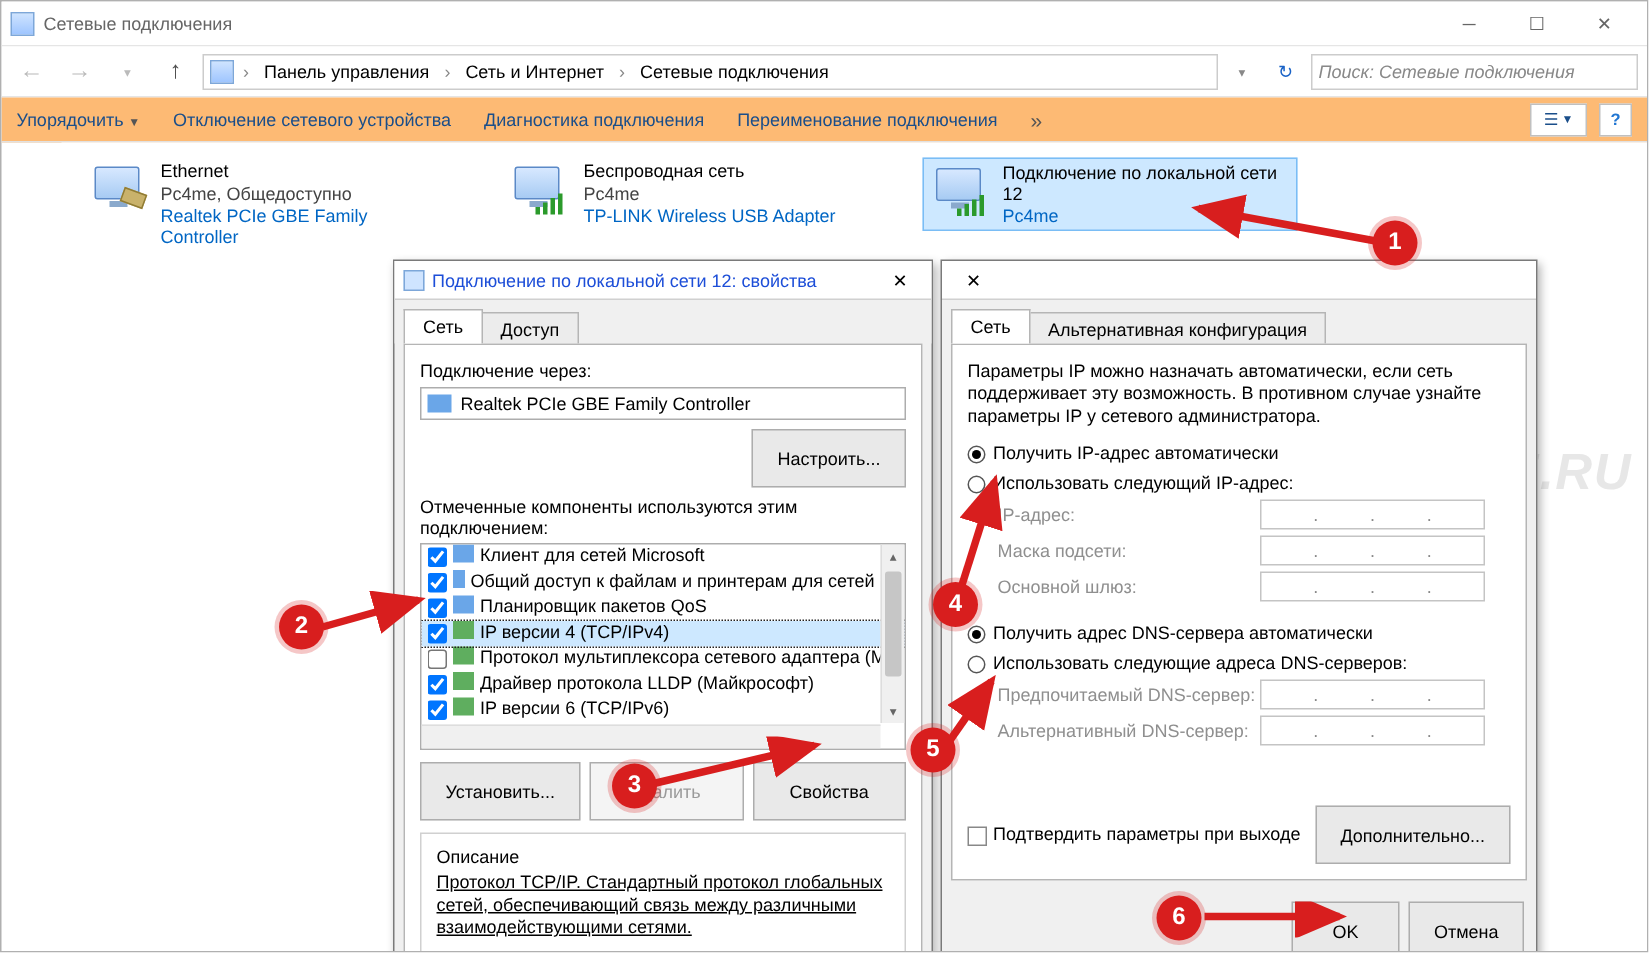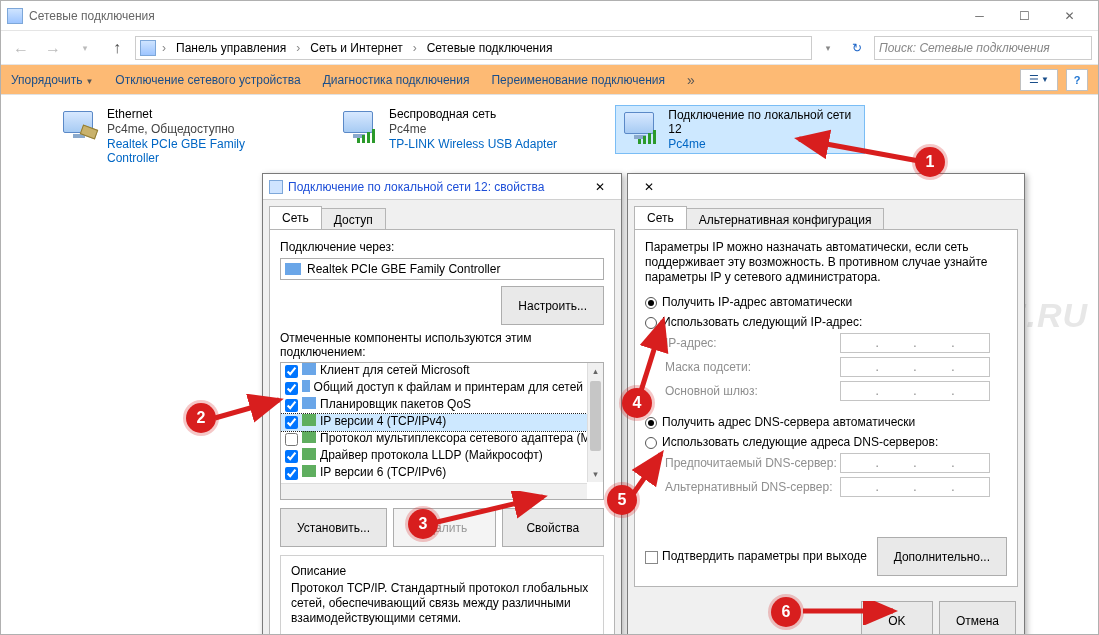--- a/index.html
+++ b/index.html
@@ -235,21 +235,21 @@
         </div>
         <div class="hscroll"></div>
       </div>
       <div style="display:flex;gap:6px;margin-top:8px;">
         <span class="btn" style="flex:1;">Установить...</span>
         <span class="btn disabled" style="flex:1;">Удалить</span>
         <span class="btn" style="flex:1;">Свойства</span>
       </div>
       <div class="groupbox" style="margin-top:8px;">
         <div>Описание</div>
-        <div style="margin-top:3px;line-height:15px;">Протокол TCP/IP. Стандартный протокол глобальных сетей, обеспечивающий связь между различными взаимодействующими сетями.</div>
+        <div style="margin-top:3px;line-height:15px;text-decoration:underline;">Протокол TCP/IP. Стандартный протокол глобальных сетей, обеспечивающий связь между различными взаимодействующими сетями.</div>
       </div>
     </div>
     <div class="dlg-buttons">
       <span class="btn" style="min-width:72px;">OK</span>
       <span class="btn" style="min-width:72px;">Отмена</span>
     </div>
   </div>
 
   <div class="dialog" style="left:626px;top:172px;width:398px;">
     <div class="d-title" style="background:#fff;">

